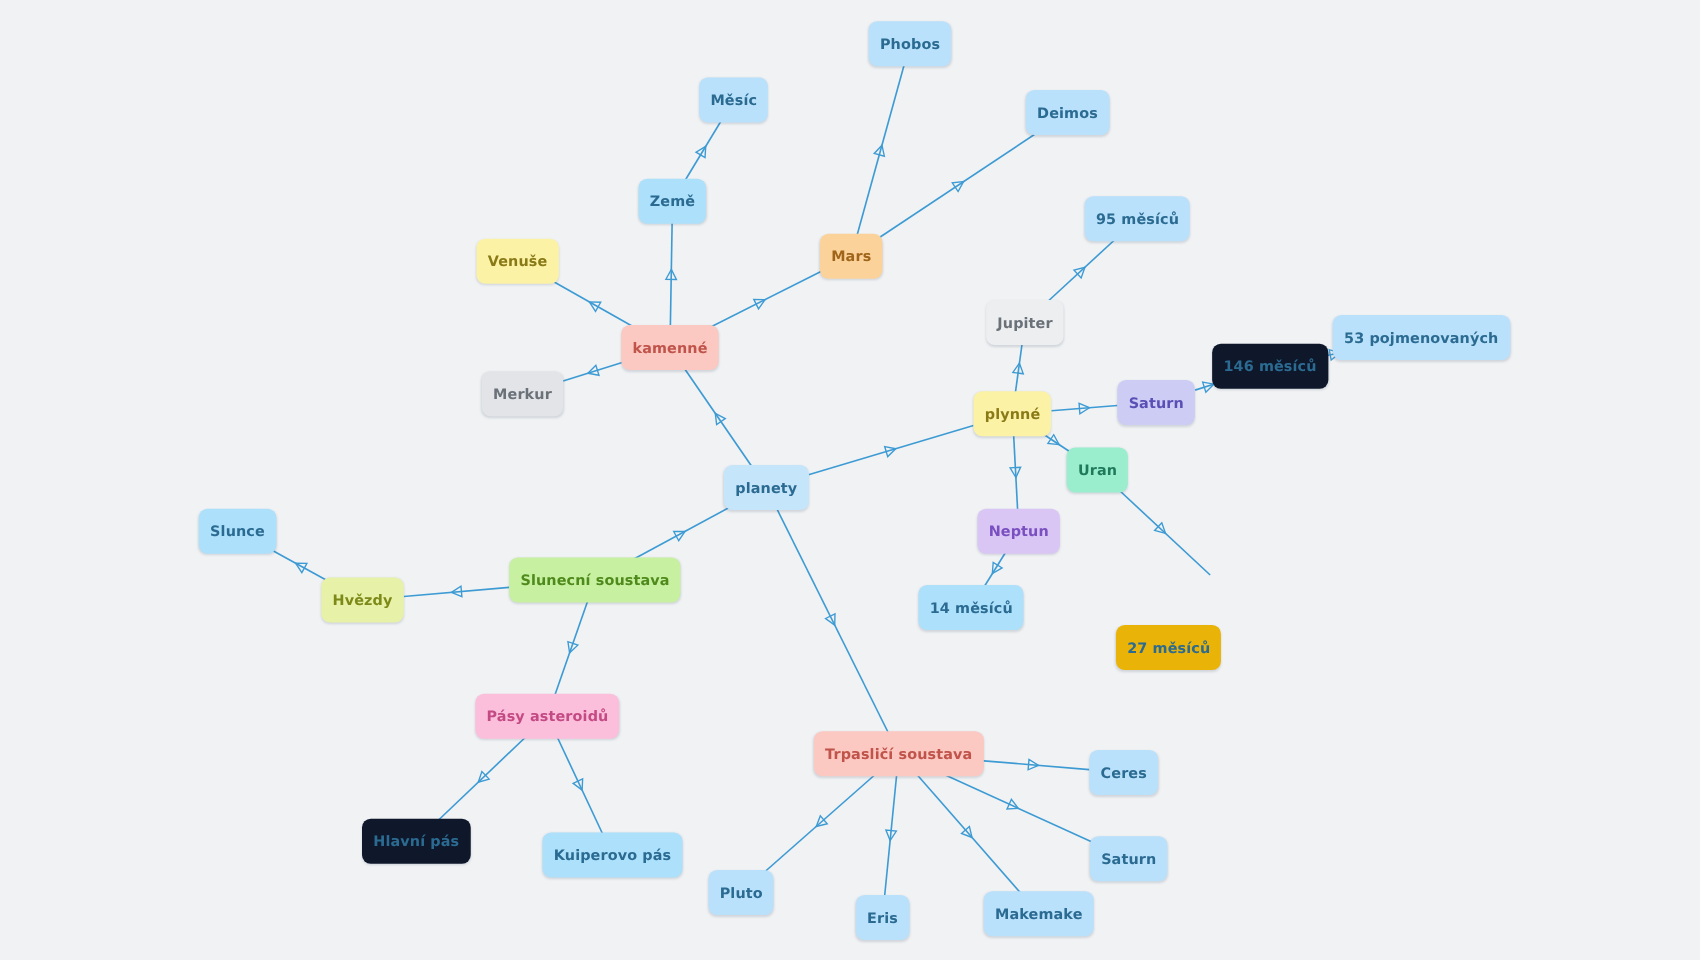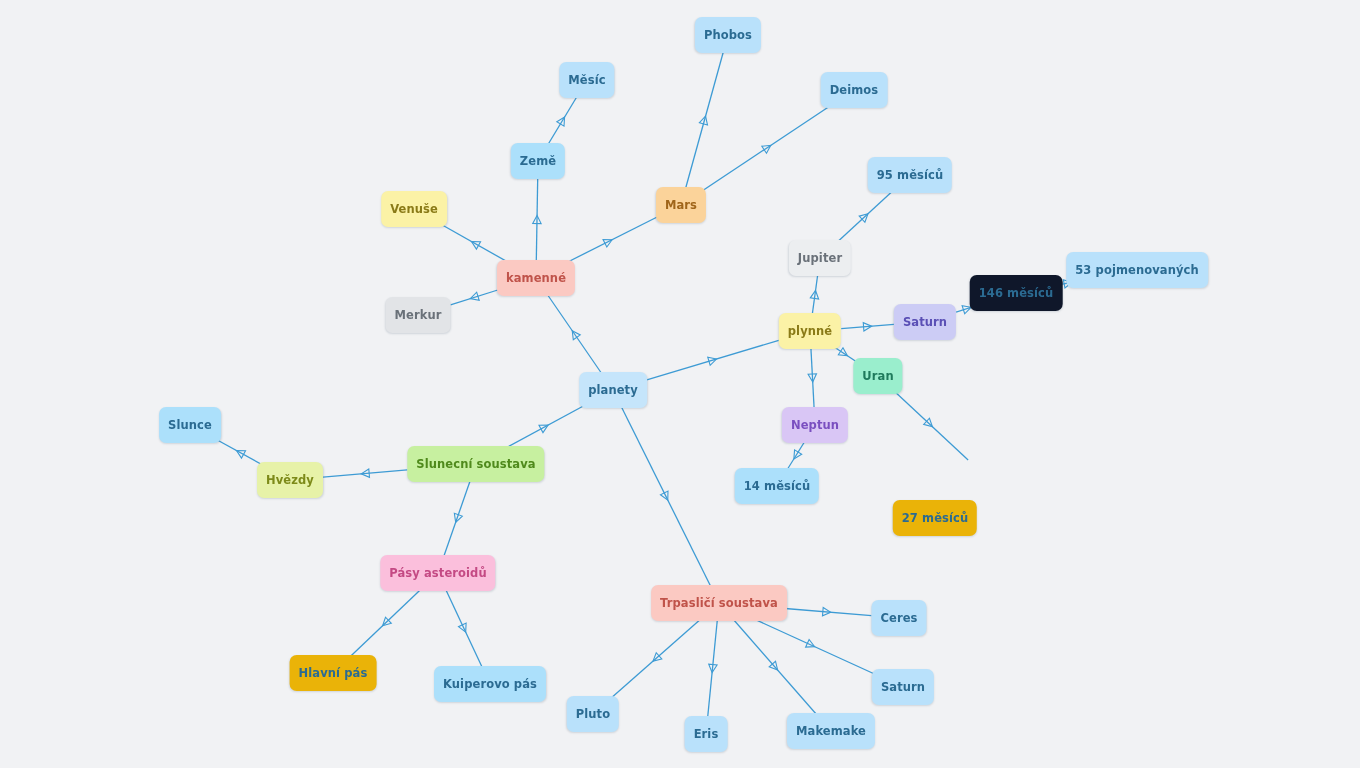--- a/index.html
+++ b/index.html
@@ -231,21 +231,21 @@
     </div>
     <div class="node" style="left: 815px; top: 425px; background: rgb(217, 198, 245); color: rgb(122, 79, 192);">
       <span class="node-label">Neptun</span>
     </div>
     <div class="node" style="left: 777px; top: 486px; background: rgb(172, 224, 251); color: rgb(43, 107, 146);">
       <span class="node-label">14 měsíců</span>
     </div>
     <div class="node" style="left: 438px; top: 573px; background: rgb(251, 191, 220); color: rgb(196, 74, 132);">
       <span class="node-label">Pásy asteroidů</span>
     </div>
-    <div class="node" style="left: 333px; top: 673px; background: #eab308; color: rgb(43, 107, 146);">
+    <div class="node" style="left: 333px; top: 673px; background: #0f172a; color: rgb(43, 107, 146);">
       <span class="node-label">Hlavní pás</span>
     </div>
     <div class="node" style="left: 490px; top: 684px; background: rgb(172, 224, 251); color: rgb(43, 107, 146);">
       <span class="node-label">Kuiperovo pás</span>
     </div>
     <div class="node" style="left: 719px; top: 603px; background: rgb(251, 201, 194); color: rgb(192, 83, 74);">
       <span class="node-label">Trpasličí soustava</span>
     </div>
     <div class="node" style="left: 899px; top: 618px; background: rgb(185, 225, 251); color: rgb(43, 107, 146);">
       <span class="node-label">Ceres</span>

